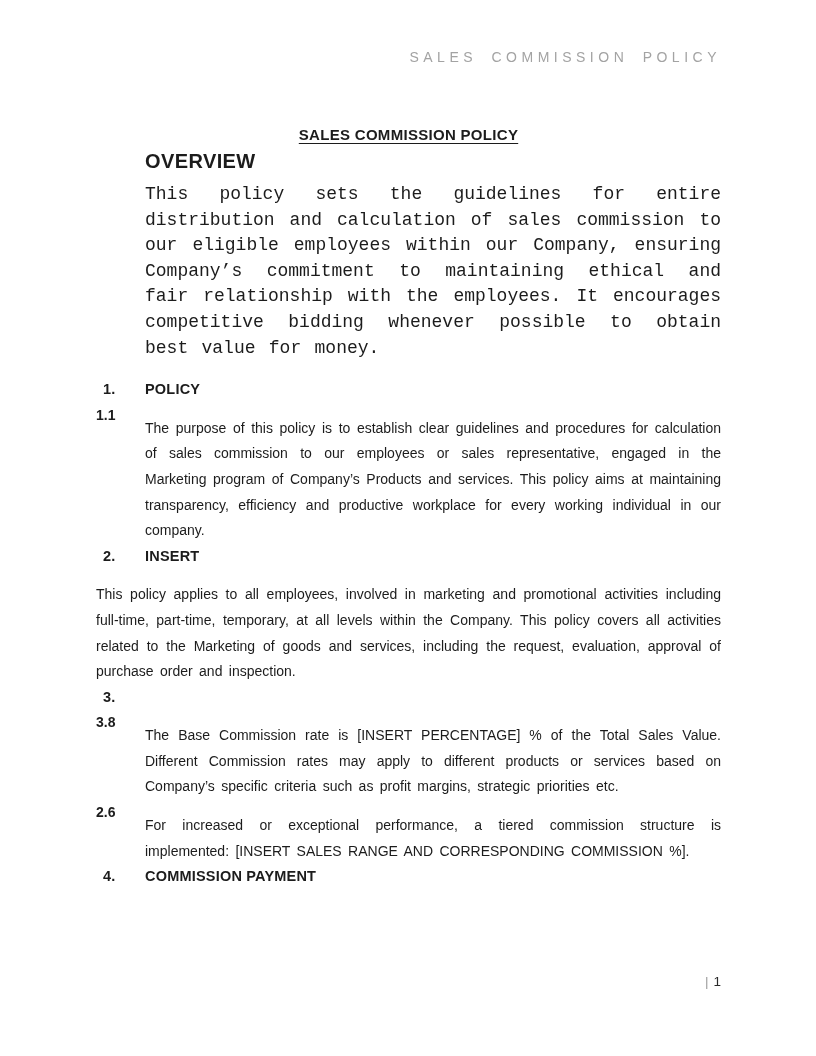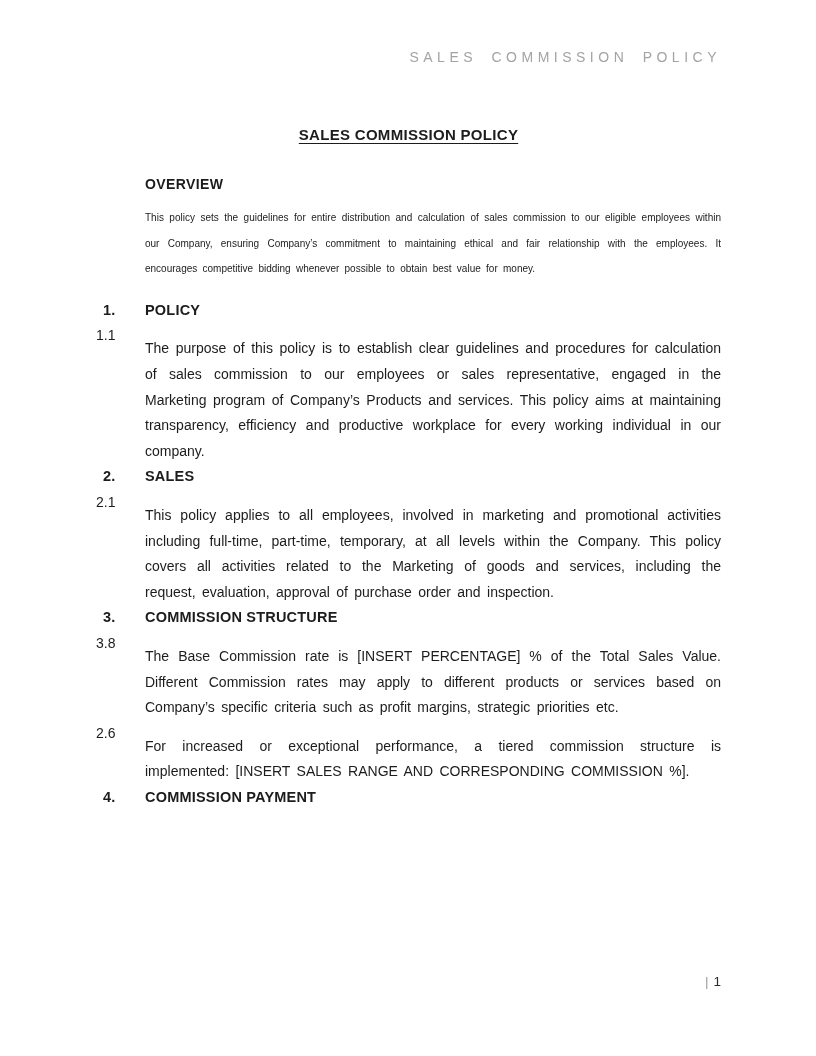--- a/index.html
+++ b/index.html
@@ -24,36 +24,36 @@
     color: #a3a3a3; font-weight: 400;
   }
 
   
   .content { position: absolute; top: 125px; left: 96px; width: 625px; }
 
   .doc-title { text-align: center; font-size: 15px; font-weight: 700; line-height: 20px; letter-spacing: 0.3px; }
   .doc-title-text { text-decoration: underline; text-underline-offset: 3px; }
 
   .overview-heading {
-    margin-left: 49px; margin-top: 29px;
-    font-weight: 700; font-size: 14px; line-height: 20px; letter-spacing: 0.4px;
+    margin-left: 49px; margin-top: 6px;
+    font-weight: 700; font-size: 20px; line-height: 20px; letter-spacing: 0.4px;
   }
   .overview-para {
     margin-left: 49px; margin-top: 11px;
-    font-size: 10px; line-height: 25.6px;
-    text-align: justify; word-spacing: 2.5px;
+    font-size: 18px; line-height: 25.6px;
+    text-align: justify; word-spacing: 2.5px; font-family: Liberation Mono, monospace;
   }
 
   .heading-row { display: flex; line-height: 25.6px; font-weight: 700; font-size: 14.5px; letter-spacing: 0.2px; }
   .heading-row.first-section { margin-top: 16px; }
   .num-col { flex: 0 0 49px; width: 49px; }
   .heading-row .num-col { padding-left: 7px; }
 
   .item-row { display: flex; font-size: 14px; line-height: 25.6px; }
-  .item-row .num-col { font-weight: 400; }
+  .item-row .num-col { font-weight: 700; }
   .item-text { flex: 1; text-align: justify; word-spacing: 2.5px; margin-top: 13px; }
 
   
   .page-footer {
     position: absolute; top: 973px; right: 95px;
     font-size: 13.5px; line-height: 18px; color: #2a2a2a;
   }
   .footer-sep { color: #9a9a9a; margin-right: 5px; }
 </style>
 </head>
@@ -79,30 +79,28 @@
       <span class="num-col">1.</span>
       <span class="heading-text">POLICY</span>
     </div>
     <div class="item-row">
       <span class="num-col">1.1</span>
       <p class="item-text">The purpose of this policy is to establish clear guidelines and procedures for calculation of sales commission to our employees or sales representative, engaged in the Marketing program of Company’s Products and services. This policy aims at maintaining transparency, efficiency and productive workplace for every working individual in our company.</p>
     </div>
 
     <div class="heading-row">
       <span class="num-col">2.</span>
-      <span class="heading-text">SALES</span>
+      <span class="heading-text">INSERT</span>
     </div>
     <div class="item-row">
-      <span class="num-col">2.1</span>
       <p class="item-text">This policy applies to all employees, involved in marketing and promotional activities including full-time, part-time, temporary, at all levels within the Company. This policy covers all activities related to the Marketing of goods and services, including the request, evaluation, approval of purchase order and inspection.</p>
     </div>
 
     <div class="heading-row">
       <span class="num-col">3.</span>
-      <span class="heading-text">COMMISSION STRUCTURE</span>
     </div>
     <div class="item-row">
       <span class="num-col">3.8</span>
       <p class="item-text">The Base Commission rate is [INSERT PERCENTAGE] % of the Total Sales Value. Different Commission rates may apply to different products or services based on Company’s specific criteria such as profit margins, strategic priorities etc.</p>
     </div>
     <div class="item-row">
       <span class="num-col">2.6</span>
       <p class="item-text">For increased or exceptional performance, a tiered commission structure is implemented: [INSERT SALES RANGE AND CORRESPONDING COMMISSION %].</p>
     </div>
 

